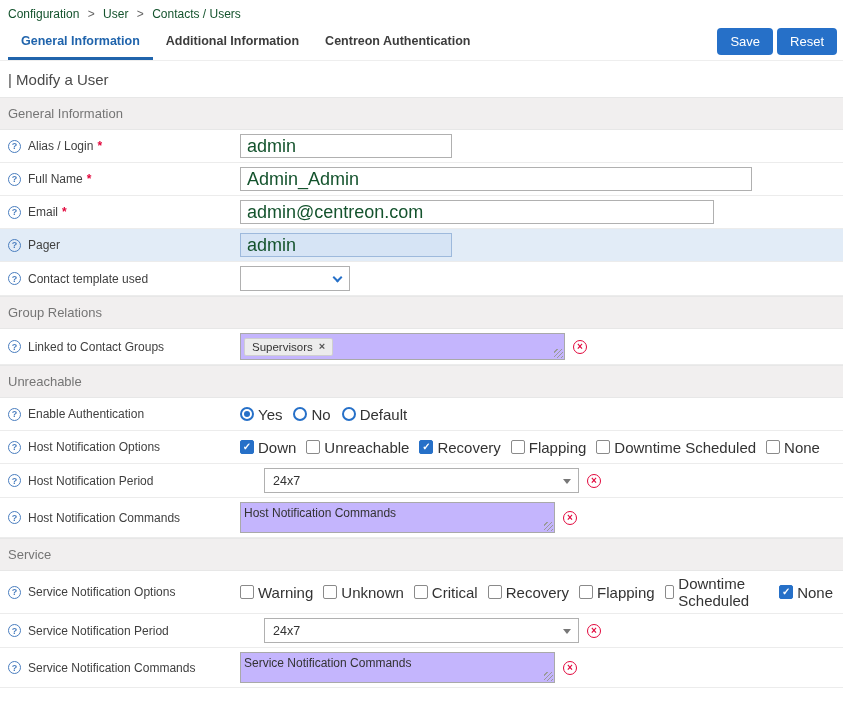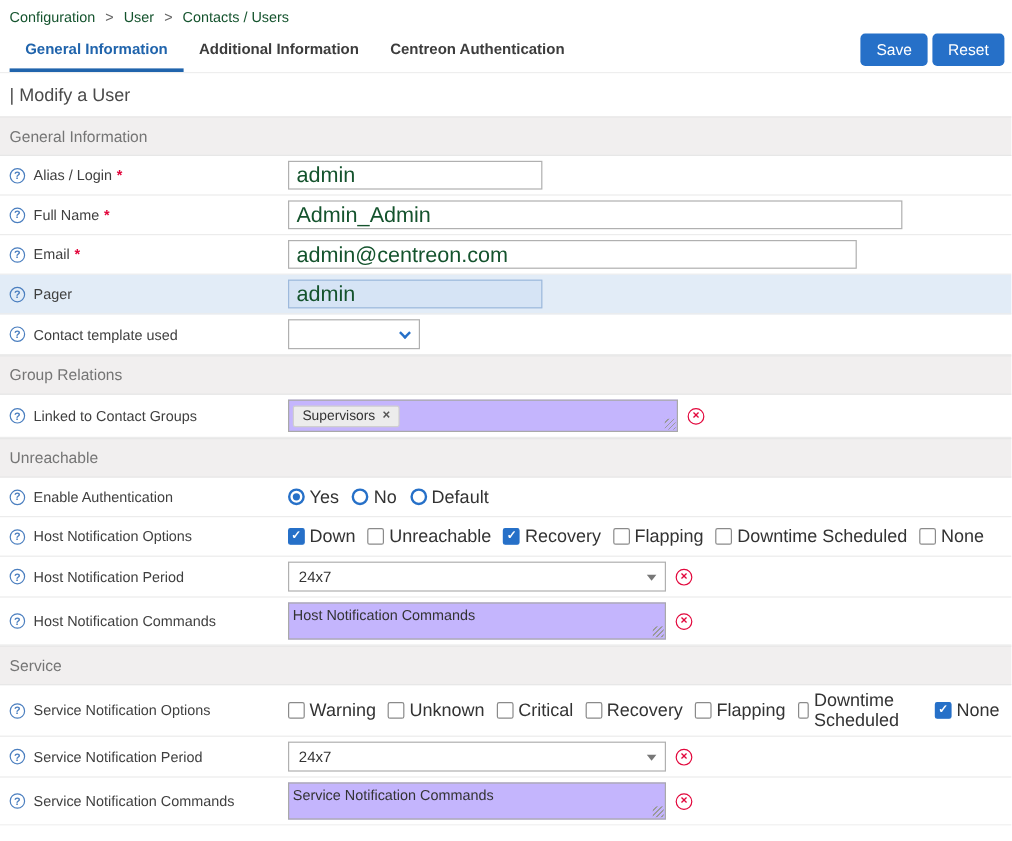--- a/index.html
+++ b/index.html
@@ -42,21 +42,21 @@
   
   .text-input { height:24px; border:1px solid #b0b0b0; padding:4px 6px; font-size:18px; font-family:inherit; color:#14532d; background:#fff; }
   .w-alias { width:212px; }
   .w-full  { width:512px; }
   .w-email { width:474px; }
   .w-pager { width:212px; background:#d6e4f5; border-color:#9db9dc; }
 
   
   .select { position:relative; height:25px; border:1px solid #b0b0b0; background:#fff; display:flex; align-items:center; padding:0 20px 0 8px; font-size:12.5px; color:#333; cursor:pointer; }
   .select.small { width:110px; }
-  .select.wide { width:315px; }
+  .select.wide { width:315px;margin-left:24px; }
   .chevron-icon { position:absolute; right:8px; top:7px; width:7px; height:7px; border-right:2px solid #2670c8; border-bottom:2px solid #2670c8; transform:rotate(45deg); }
   .caret-icon { position:absolute; right:7px; top:10px; width:0; height:0; border-left:4px solid transparent; border-right:4px solid transparent; border-top:5px solid #777; }
 
   
   .multibox { position:relative; border:1px solid #a9a9a9; background:#c4b5fd; padding:3px 3px; display:flex; align-items:flex-start; }
   .multibox.groups { width:325px; height:27px; align-items:center; }
   .multibox.commands { width:315px; height:31px; }
   .multibox-text { font-size:12px; color:#333; line-height:1.15; padding-top:1px; }
   .grip { position:absolute; right:1px; bottom:1px; width:9px; height:9px; background:repeating-linear-gradient(135deg, transparent, transparent 2px, #9a9a9a 2px, #9a9a9a 3px); cursor:se-resize; }
 

